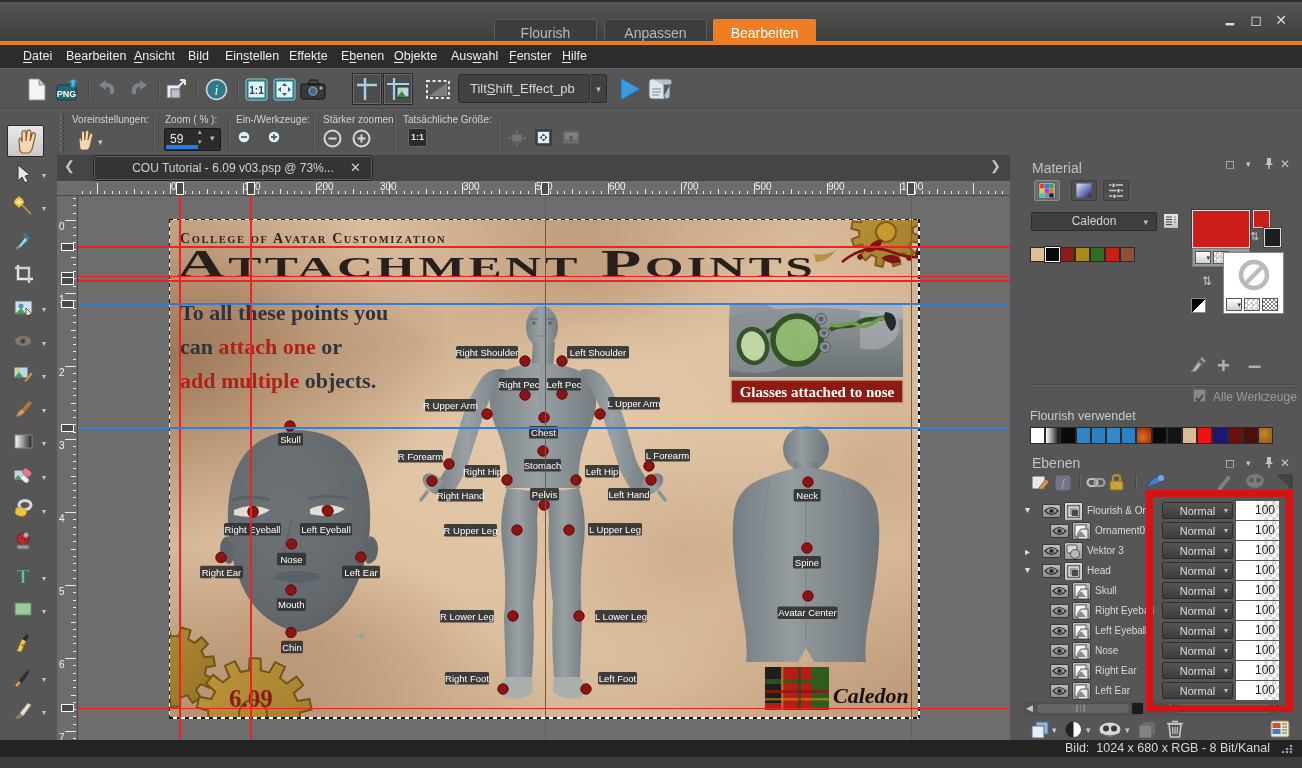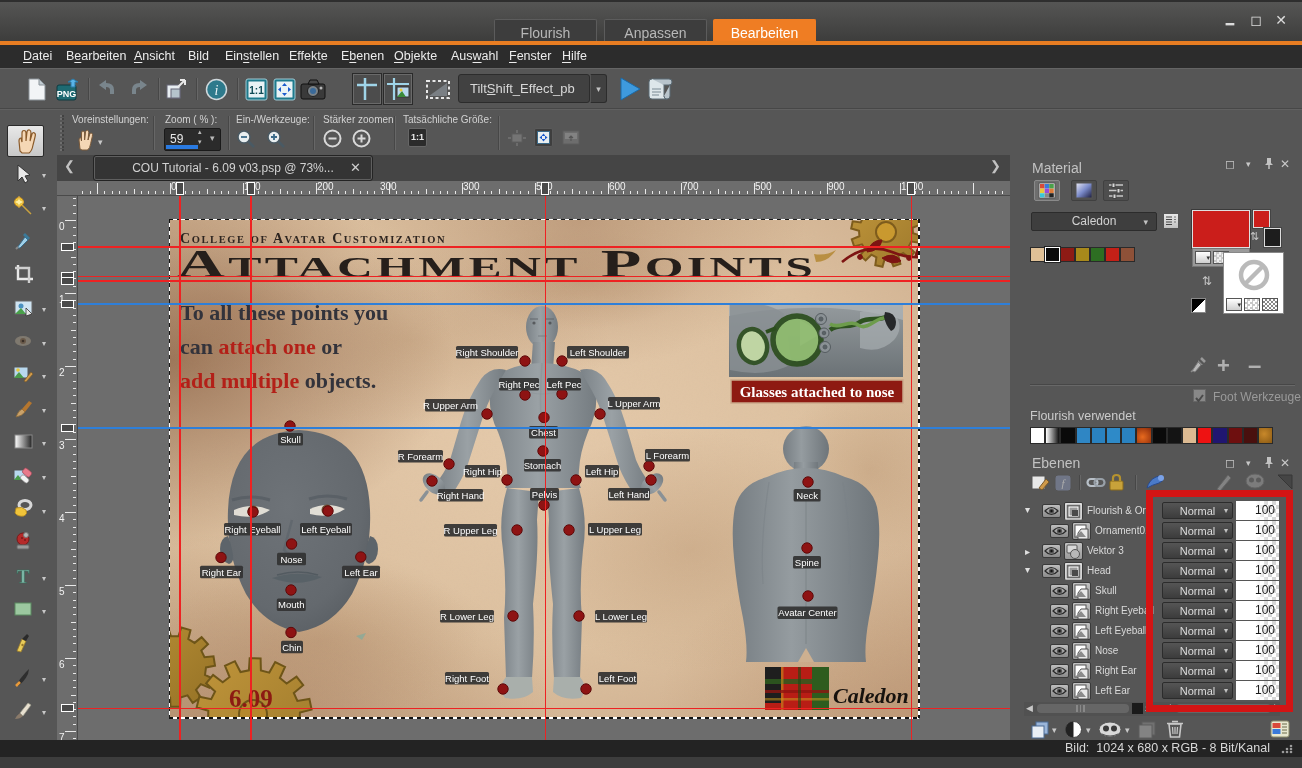--- a/index.html
+++ b/index.html
@@ -969,21 +969,21 @@
           <path d="M9,4 L14,9 L12,9 L9,6 Z" fill="#888"></path>
           <path d="M12,2 L16,6" stroke="#999" stroke-width="2.5"></path>
           <path d="M2,16 L4,14" stroke="#888" stroke-width="1.5"></path>
         </svg></div>
 <div class="pctl" style="left:195px;top:209px;font-size:22px;font-weight:bold;color:#b0b0b0">+</div>
 <div class="pctl" style="left:226px;top:207px;font-size:24px;font-weight:bold;color:#b0b0b0">–</div>
 <div style="position:absolute;left:8px;top:240px;width:265px;height:1px;background:#474747;box-shadow:0 1px 0 #686868"></div>
 <div class="gico" style="left:171px;top:245px;width:13px;height:13px;background:#888;border:1px solid #666"><svg width="11" height="11" viewBox="0 0 11 11">
           <path d="M2,5 L4.5,8 L9,2" fill="none" stroke="#4a4a4a" stroke-width="2"></path>
         </svg></div>
-<div class="pctl" style="left:191px;top:246px;font-size:12px;color:#9a9a9a">Foot Werkzeuge</div>
+<div class="pctl" style="left:191px;top:246px;font-size:12px;color:#9a9a9a">Alle Werkzeuge</div>
 <div class="pctl" style="left:8px;top:265px;font-size:12.5px;color:#cacaca">Flourish verwendet</div>
 <div class="sw" style="left:8px;top:283px;width:15.2px;height:17px;background:#ffffff"></div>
       <div class="sw" style="left:23.2px;top:283px;width:15.2px;height:17px;background:linear-gradient(90deg,#fff,#111)"></div>
       <div class="sw" style="left:38.4px;top:283px;width:15.2px;height:17px;background:#0a0a0a"></div>
       <div class="sw" style="left:53.599999999999994px;top:283px;width:15.2px;height:17px;background:#2f86c4"></div>
       <div class="sw" style="left:68.8px;top:283px;width:15.2px;height:17px;background:#2a82c0"></div>
       <div class="sw" style="left:84.0px;top:283px;width:15.2px;height:17px;background:#2e8ac8"></div>
       <div class="sw" style="left:99.2px;top:283px;width:15.2px;height:17px;background:#2a82c0"></div>
       <div class="sw" style="left:114.4px;top:283px;width:15.2px;height:17px;background:radial-gradient(circle at 40% 60%,#e86a1e,#8a2a0a)"></div>
       <div class="sw" style="left:129.6px;top:283px;width:15.2px;height:17px;background:#0a0a0a"></div>

